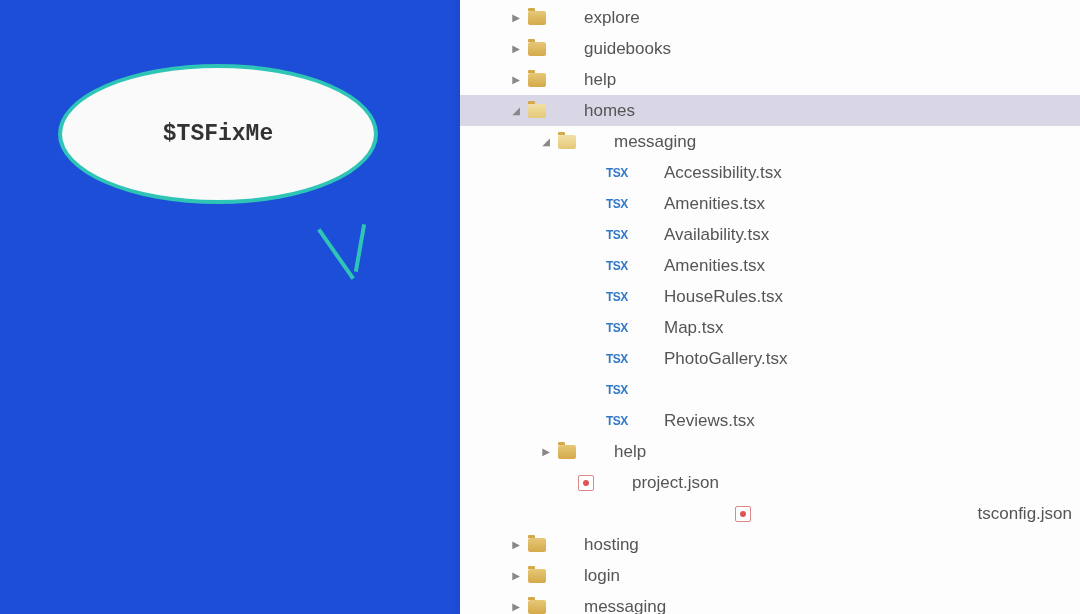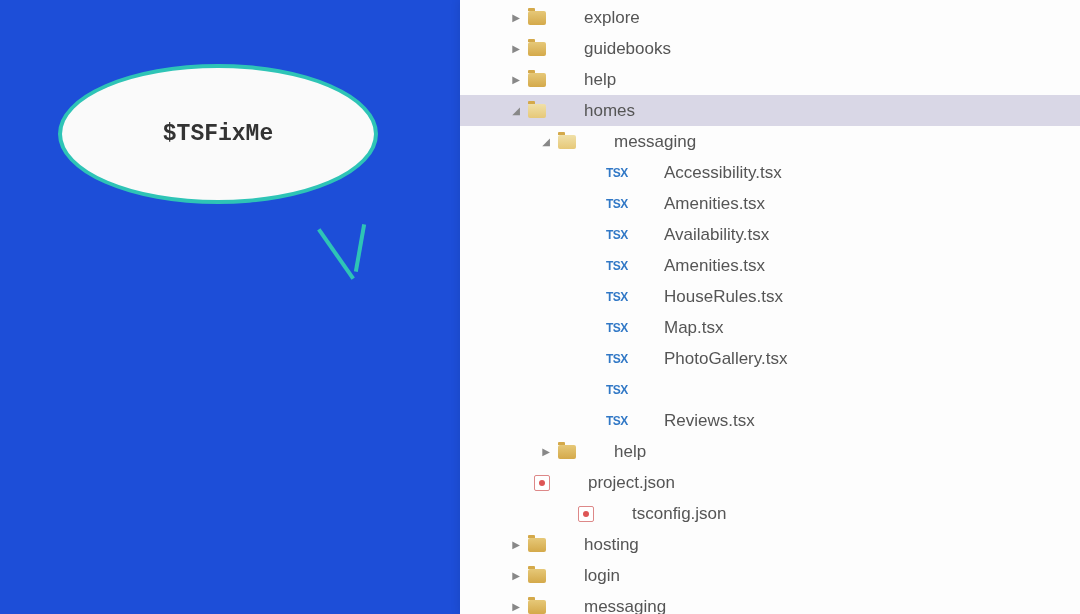--- a/index.html
+++ b/index.html
@@ -239,26 +239,26 @@
     <div class="tree-row indent-2f">
       <span class="disclosure spacer"></span>
       <span class="tsx-icon">TSX</span>
       <span class="label">Reviews.tsx</span>
     </div>
     <div class="tree-row indent-1">
       <span class="disclosure">▶</span>
       <span class="folder-icon"></span>
       <span class="label">help</span>
     </div>
-    <div class="tree-row" style="padding-left: 56px;">
+    <div class="tree-row" style="padding-left: 100px;">
       <span class="disclosure spacer"></span>
       <span class="json-icon"></span>
       <span class="label">project.json</span>
     </div>
-    <div class="tree-row" style="padding-left: 100px;">
+    <div class="tree-row" style="padding-left: 68px; justify-content: space-between;">
       <span class="disclosure spacer"></span>
       <span class="json-icon"></span>
       <span class="label">tsconfig.json</span>
     </div>
     <div class="tree-row indent-0">
       <span class="disclosure">▶</span>
       <span class="folder-icon"></span>
       <span class="label">hosting</span>
     </div>
     <div class="tree-row indent-0">

